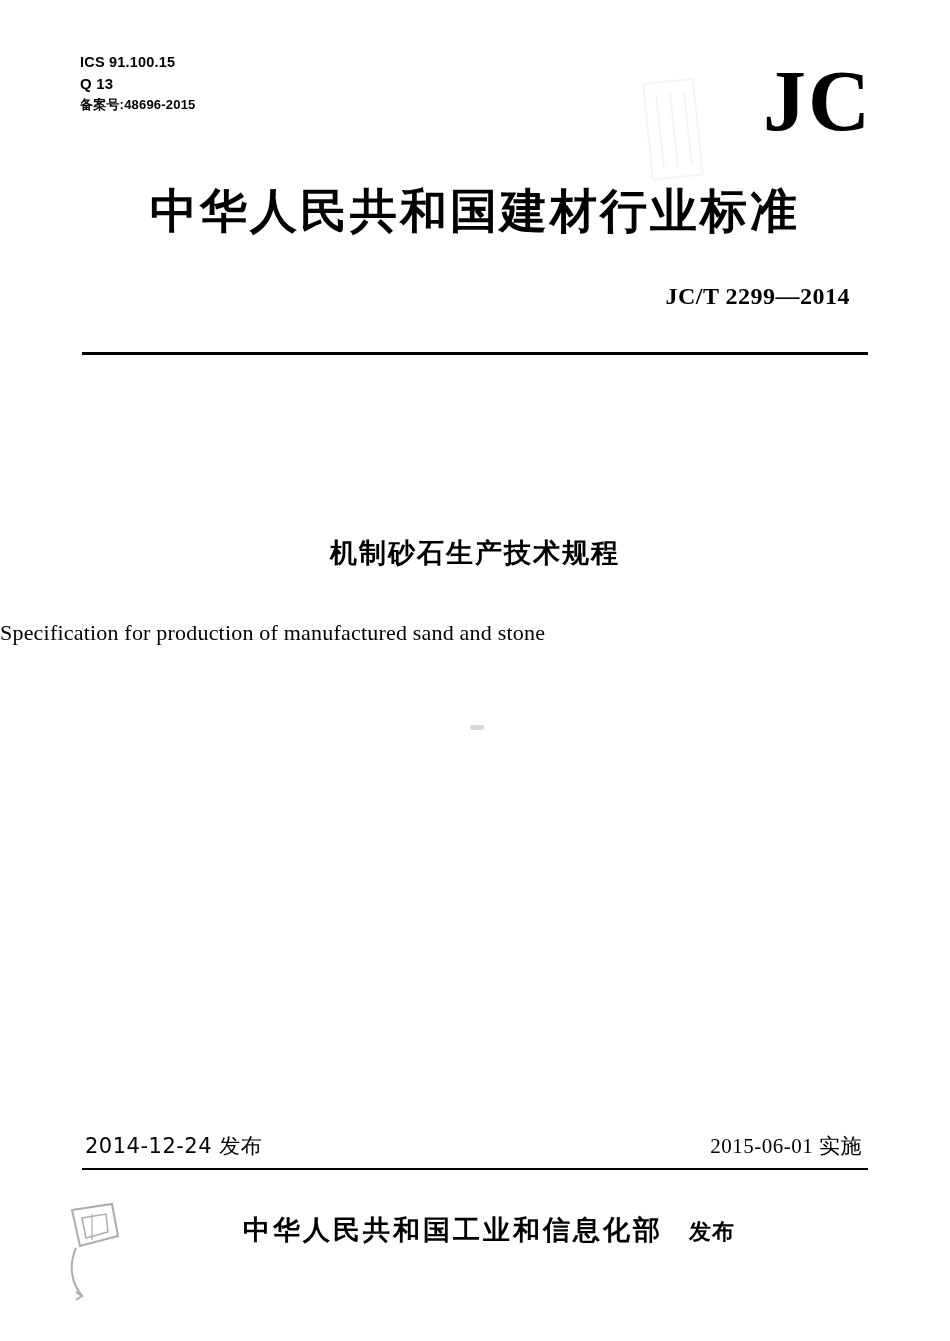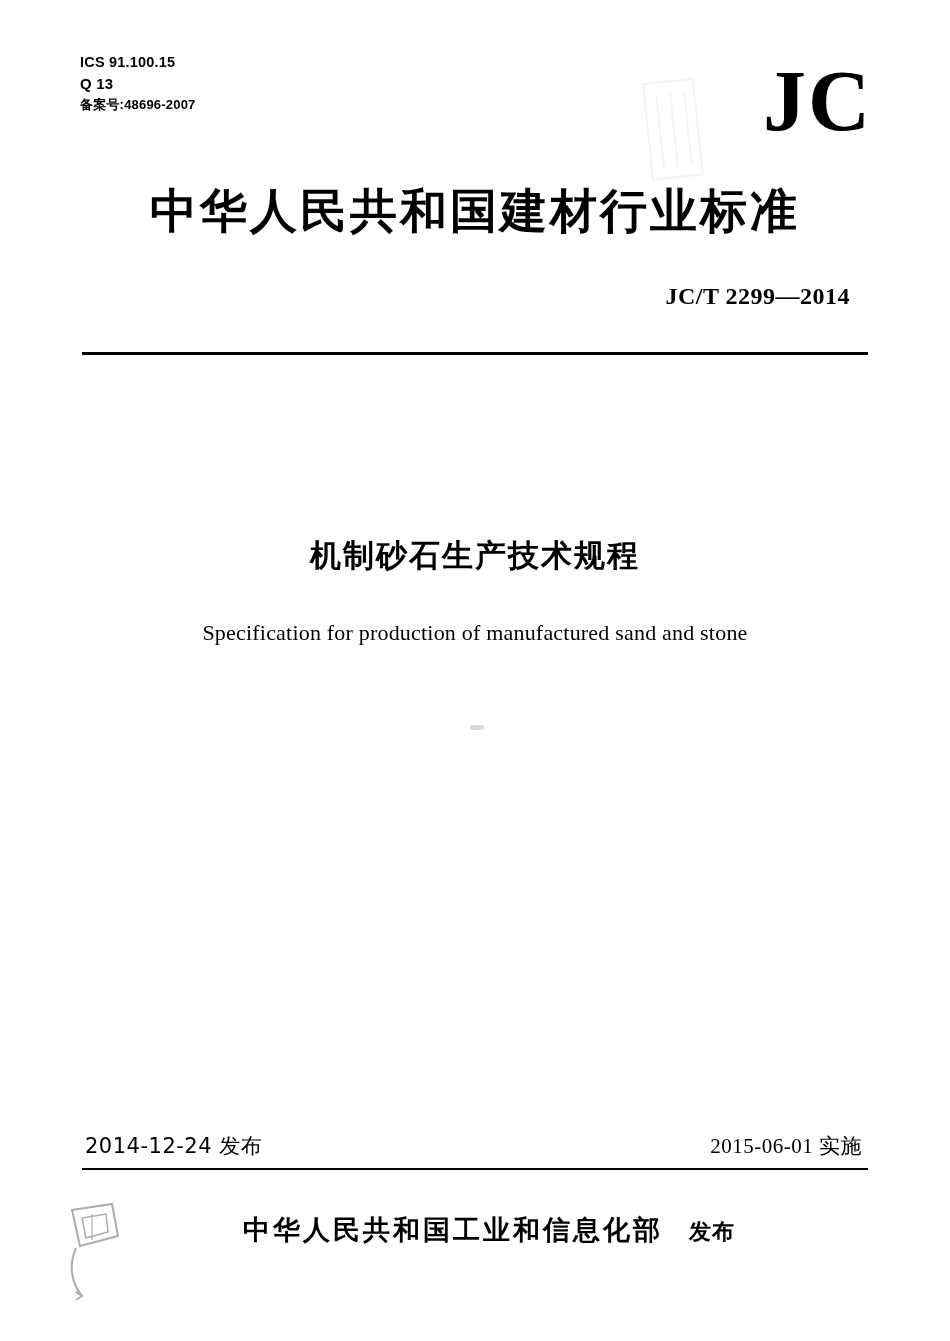--- a/index.html
+++ b/index.html
@@ -100,30 +100,30 @@
 
   
   .doc-title-cn {
     position: absolute;
     left: 0;
     right: 0;
     top: 535px;
     text-align: center;
     font-family: "DejaVu Sans", sans-serif;
     font-weight: bold;
-    font-size: 31px;
+    font-size: 27px;
     letter-spacing: 2px;
     color: #000000;
   }
   .doc-title-en {
     position: absolute;
     left: 0;
     right: 0;
     top: 620px;
-    text-align: center;
+    text-align: left;
     font-family: "Liberation Serif", serif;
     font-size: 22px;
     letter-spacing: 0.2px;
     color: #000000;
   }
 
   
   .date-issue {
     position: absolute;
     left: 85px;
@@ -192,21 +192,21 @@
   }
 </style>
 </head>
 <body>
 
 <div class="page">
 
   <div class="ics-block">
     <div class="ics-line-1">ICS 91.100.15</div>
     <div class="ics-line-2">Q 13</div>
-    <div class="ics-line-3">备案号:48696-2007</div>
+    <div class="ics-line-3">备案号:48696-2015</div>
   </div>
 
   <div class="jc-logo">JC</div>
 
   <svg class="ghost-stamp" viewBox="0 0 70 110">
     <rect x="8" y="6" width="50" height="96" fill="none" stroke="#999" stroke-width="2"></rect>
     <line x1="20" y1="18" x2="20" y2="92" stroke="#999" stroke-width="2"></line>
     <line x1="34" y1="18" x2="34" y2="92" stroke="#999" stroke-width="2"></line>
     <line x1="48" y1="18" x2="48" y2="92" stroke="#999" stroke-width="2"></line>
   </svg>

